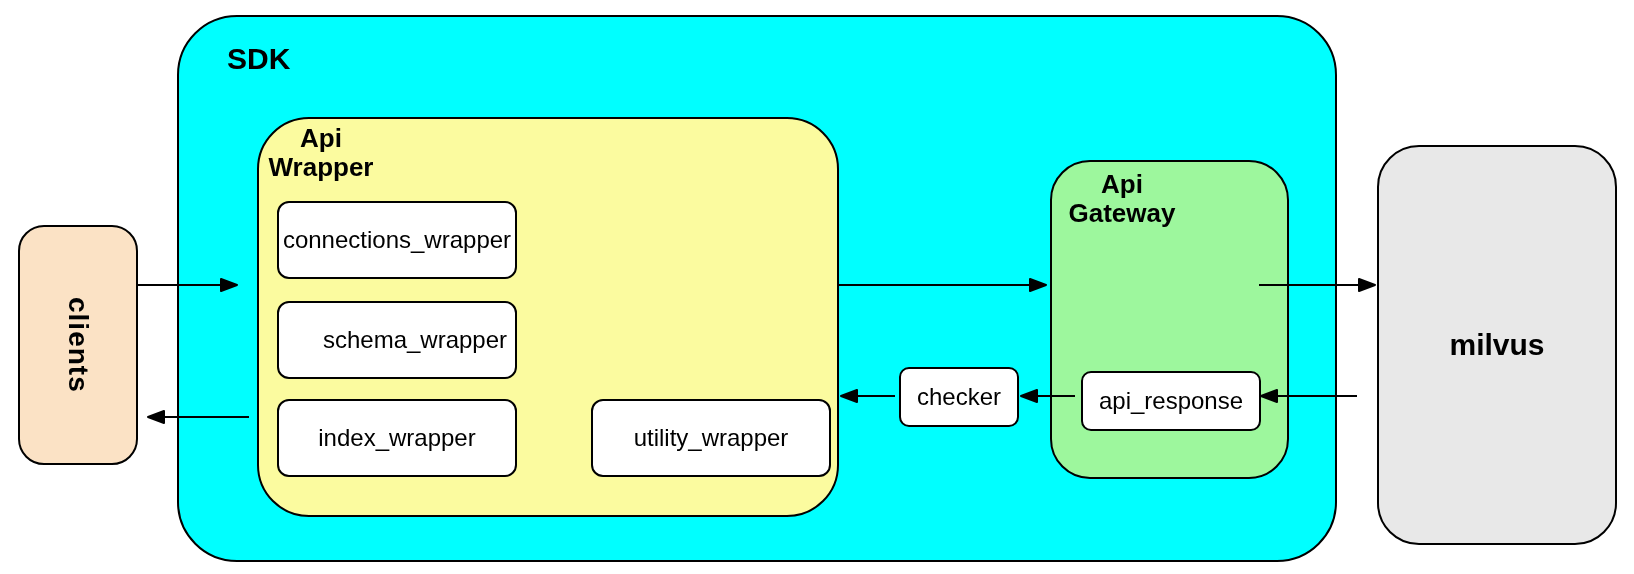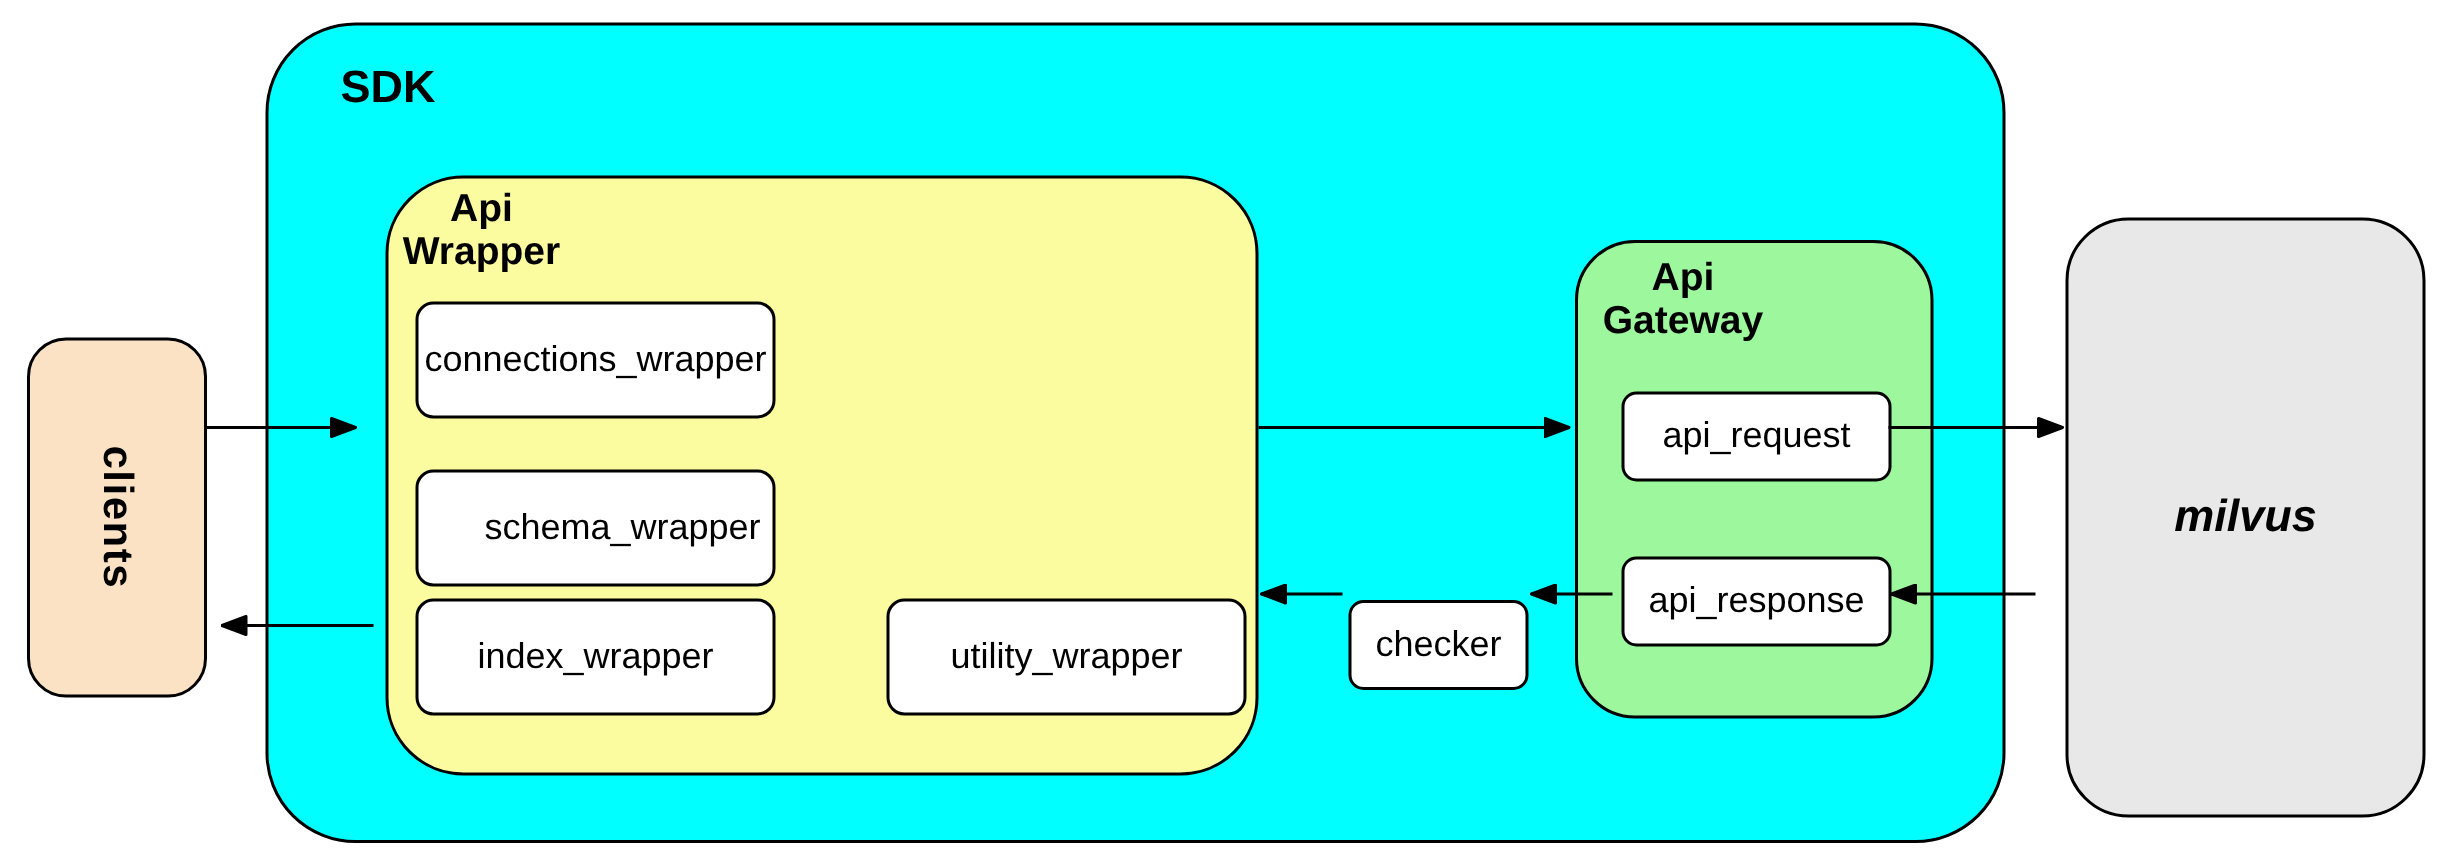--- a/index.html
+++ b/index.html
@@ -14,28 +14,28 @@
   .clients{left:18px;top:225px;width:120px;height:240px;border-radius:26px;background:var(--clients-fill);display:flex;align-items:center;justify-content:center;}
   .vtext{writing-mode:vertical-rl;font-size:28px;font-weight:bold;letter-spacing:1px;}
   .sdk{left:177px;top:15px;width:1160px;height:547px;border-radius:60px;background:var(--sdk-fill);}
   .sdk-label{position:absolute;left:48px;top:25px;font-size:30px;font-weight:bold;}
   .apiwrapper{left:78px;top:100px;width:582px;height:400px;border-radius:52px;background:var(--wrapper-fill);}
   .block-label{position:absolute;font-size:26px;font-weight:bold;line-height:1.12;text-align:center;}
   .apiwrapper .block-label{left:4px;top:5px;width:116px;}
   .node{position:absolute;background:var(--node-fill);border:2px solid var(--stroke);border-radius:12px;display:flex;align-items:center;justify-content:center;font-size:24px;text-align:left;}
   .wnode{width:240px;height:78px;}
   .w0{left:18px;top:82px;}  .w1{left:322px;top:82px;}
-  .w2{left:18px;top:194px;padding-left:36px;} .w3{left:322px;top:182px;}
+  .w2{left:18px;top:182px;padding-left:36px;} .w3{left:322px;top:182px;}
   .w4{left:18px;top:280px;} .w5{left:332px;top:280px;}
   .gateway{left:871px;top:143px;width:239px;height:319px;border-radius:40px;background:var(--gateway-fill);}
   .gateway .block-label{left:14px;top:8px;width:112px;}
   .gwnode{width:180px;height:60px;border-radius:10px;}
   .g0{left:29px;top:99px;} .g1{left:29px;top:209px;}
-  .checker{left:720px;top:350px;width:120px;height:60px;border-radius:10px;margin-top:33px;}
-  .milvus{left:1377px;top:145px;width:240px;height:400px;border-radius:42px;background:var(--milvus-fill);display:flex;align-items:center;justify-content:center;font-size:30px;font-weight:bold;font-style:italic;}
+  .checker{left:720px;top:350px;width:120px;height:60px;border-radius:10px;}
+  .milvus{left:1377px;top:145px;width:240px;height:400px;border-radius:42px;background:var(--milvus-fill);display:flex;align-items:center;justify-content:center;font-size:30px;font-weight:bold;}
   .edges{position:absolute;left:0;top:0;width:1634px;height:574px;pointer-events:none;}
 </style>
 </head>
 <body>
 
 <div class="canvas">
 
   <div class="shape clients">
     <span class="vtext">clients</span>
   </div>
@@ -64,23 +64,20 @@
 
     <div class="node checker">
         <span>checker</span>
       </div>
 
     <div class="shape gateway" style="position:absolute;">
       <div class="block-label">
         <span style="display:block;">Api</span>
         <span style="display:block;">Gateway</span>
       </div>
-      <div class="node gwnode g0">
-          <span>api_request</span>
-        </div>
       <div class="node gwnode g1">
           <span>api_response</span>
         </div>
     </div>
   </div>
 
   <div class="shape milvus">
     <span>milvus</span>
   </div>
 

